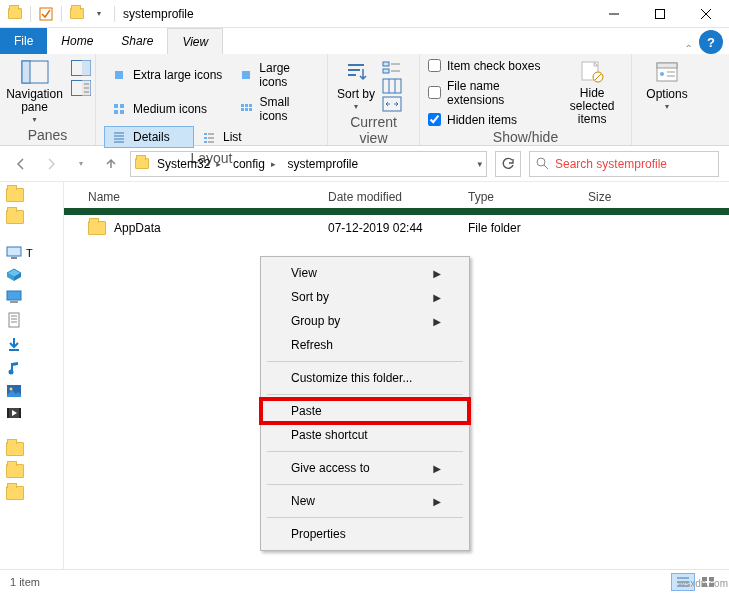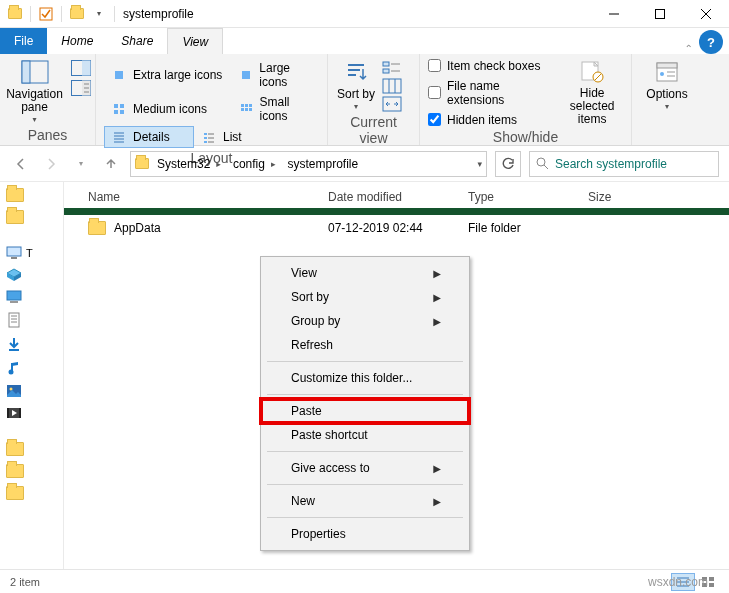--- a/index.html
+++ b/index.html
@@ -29,42 +29,42 @@
   .chip.selected { border:1px solid #7eb4ea; background:#cce4f7; }
   .chip .sicon { width:16px; height:16px; display:flex; align-items:center; justify-content:center; }
   .checkrow { display:flex; align-items:center; gap:6px; }
   .checkrow input { margin:0; }
   .addrrow { height: 36px; display:flex; align-items:center; gap:8px; padding:0 10px; border-bottom:1px solid #eaeaea; }
   .navarrow { width:22px; height:22px; display:flex; align-items:center; justify-content:center; color:#999; }
   .addr { flex:1; display:flex; align-items:center; border:1px solid #ccc; height:26px; padding:0 4px; gap:4px; }
   .crumb { display:flex; align-items:center; gap:2px; padding:0 4px; }
   .crumb .chev { font-size:9px; color:#555; margin-left:4px; }
   .refresh { width:26px; height:26px; border:1px solid #ccc; display:flex; align-items:center; justify-content:center; }
-  .search { width:190px; height:26px; border:1px solid #ccc; display:flex; align-items:center; padding:0 6px; color:#0f766e; gap:6px; }
+  .search { width:190px; height:26px; border:1px solid #ccc; display:flex; align-items:center; padding:0 6px; color:#ef4444; gap:6px; }
   .client { display:flex; height: calc(593px - 28px - 26px - 92px - 36px - 24px); }
   .tree { width:64px; border-right:1px solid #eaeaea; padding:6px 0 0 6px; display:flex; flex-direction:column; gap:8px; overflow:hidden; }
   .tree .node { display:flex; align-items:center; gap:2px; font-size:11px; white-space:nowrap; }
   .folder { width:18px; height:14px; background:#ffd867; border:1px solid #e0b94a; border-radius:1px; position:relative; }
   .folder:before { content:""; position:absolute; top:-4px; left:0; width:8px; height:4px; background:#ffd867; border:1px solid #e0b94a; border-bottom:none; border-radius:1px 1px 0 0;}
   .main { flex:1; position:relative; }
   .cols { display:flex; padding:8px 24px 4px 24px; color:#444; border-bottom:7px solid #14532d; }
   .cols .c1 { width:240px; }
   .cols .c2 { width:140px; }
   .cols .c3 { width:120px; }
   .cols .c4 { flex:1; }
   .row { display:flex; padding:6px 24px; align-items:center; }
   .row .c1 { width:240px; display:flex; align-items:center; gap:8px; }
   .row .c2 { width:140px; } .row .c3 { width:120px; } .row .c4 { flex:1; }
   .status { height:24px; border-top:1px solid #e5e5e5; display:flex; align-items:center; padding:0 10px; font-size:11px; color:#555; }
   .ctxmenu { position:absolute; left:260px; top:256px; width:210px; background:#f2f2f2; border:1px solid #b8b8b8; box-shadow:2px 2px 3px rgba(0,0,0,0.25); padding:4px 0; }
   .ctxmenu .mi { padding:5px 28px 5px 30px; display:flex; align-items:center; justify-content:space-between; }
   .ctxmenu .mi.sep { height:1px; padding:0; margin:4px 6px; background:#cfcfcf; }
   .ctxmenu .mi .arr { font-size:10px; color:#333; }
   .ctxmenu .mi.highlight { outline:4px solid #e70000; outline-offset:-2px; }
-  .watermark { position:absolute; right:21px; bottom:4px; font-size:12px; color:#999; }
+  .watermark { position:absolute; right:1px; bottom:4px; font-size:10px; color:#999; }
   svg { display:block; }
 </style>
 </head>
 <body>
 
 <div class="titlebar">
   <div class="qat">
     <span class="icon">
         <span class="folder" style="width:14px;height:11px;"></span>
       </span>
@@ -452,21 +452,21 @@
           <span>AppData</span>
         </div>
       <div class="c2">07-12-2019 02:44</div>
       <div class="c3">File folder</div>
       <div class="c4"></div>
     </div>
   </div>
 </div>
 
 <div class="status">
-  <span>2 item</span>
+  <span>1 item</span>
   <span style="flex:1;"></span>
   <span style="padding:2px 4px;border:1px solid #7eb4ea;background:#cce4f7;">
       <svg width="14" height="12">
         <line x1="1" y1="2" x2="13" y2="2" stroke="#3a78b8"></line>
         <line x1="1" y1="6" x2="13" y2="6" stroke="#3a78b8"></line>
         <line x1="1" y1="10" x2="13" y2="10" stroke="#3a78b8"></line>
       </svg>
     </span>
   <span style="padding:2px 4px;margin-left:2px;">
       <svg width="14" height="12">

